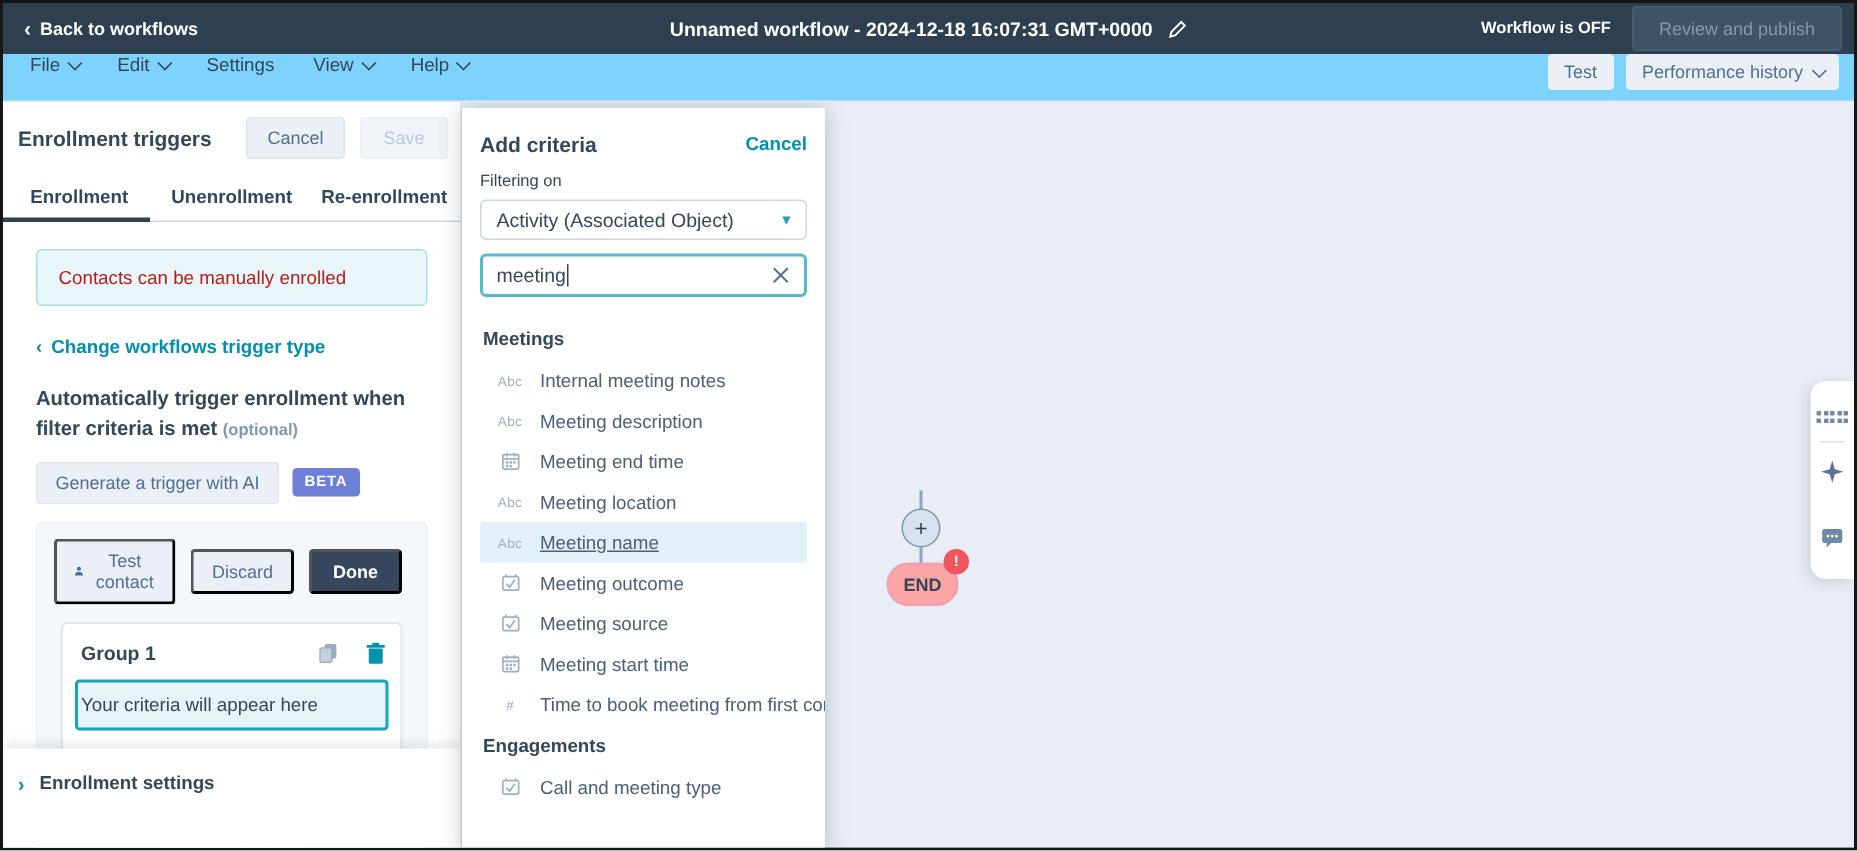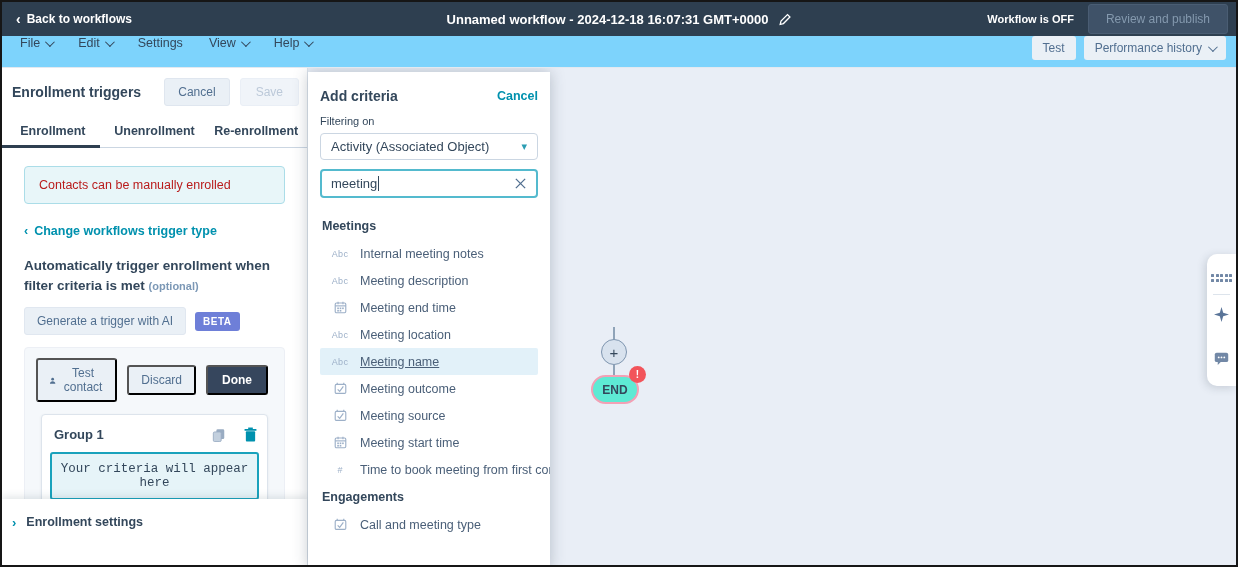--- a/index.html
+++ b/index.html
@@ -61,21 +61,21 @@
   .btn-testcontact { background:#eaf0f6; color:#516f90; font-size:12px; padding:6px 11px; border-radius:3px;
                      display:flex; align-items:center; gap:6px; }
   .btn-discard { background:#eaf0f6; color:#516f90; font-size:12px; padding:6px 12px; border-radius:3px; }
   .btn-done { background:#36465d; color:#fff; font-size:12px; font-weight:bold; padding:6px 14px; border-radius:3px; }
   .group-card { margin-top:12px; background:#fff; border:1px solid #dde4ec; border-radius:4px;
                 box-shadow:0 1px 3px rgba(45,62,80,.08); padding:12px 6px 14px; }
   .gc-head { display:flex; align-items:center; padding:0 4px 10px 6px; }
   .gc-title { font-size:13px; font-weight:bold; }
   .gc-icons { margin-left:auto; display:flex; gap:18px; align-items:center; }
   .criteria-box { margin:0 2px; border:2px solid #19a2bc; background:#e6f4f8; border-radius:3px;
-                  text-align:center; padding:8px 2px; font-size:12.5px; color:#33475b;font-family:Liberation Mono, monospace; }
+                  padding:8px 2px; font-size:12.5px; color:#33475b; }
   .or-divider { margin-top:22px; display:flex; align-items:center; gap:12px; }
   .or-divider .line { flex:1; height:1px; background:#cbd6e2; }
   .or-divider .or { font-size:13px; font-weight:bold; }
   .add-criteria-row { margin-top:18px; text-align:center; }
   .btn-addcriteria { background:#edf1f7; color:#b3c3d6; font-size:11.5px; padding:7px 15px; border-radius:3px; border:none; }
   .lp-settings { position:absolute; left:0; bottom:0; width:100%; height:70px; background:#fff;
                  box-shadow:0 -3px 7px rgba(45,62,80,.12); padding:16px 10px 0; display:flex; gap:10px; align-items:flex-start; }
   .lp-settings .chev { color:#0091ae; font-size:13px; font-weight:bold; }
   .lp-settings .lbl { font-size:12.5px; font-weight:bold; }
 
@@ -117,21 +117,21 @@
   .tc-footer { position:absolute; left:0; right:0; bottom:0; height:26px; border-top:1px solid #cbd6e2;
                display:flex; align-items:center; justify-content:flex-end; }
   .reenroll { display:flex; align-items:center; gap:6px; font-size:12px; color:#516f90; padding-right:11px; }
   .tc-details { border-left:1px solid #cbd6e2; height:100%; display:flex; align-items:center;
                 padding:0 12px; color:#0091ae; font-size:12.5px; font-weight:bold; cursor:pointer; }
   .connector { position:absolute; width:1.5px; background:#8fa3b8; }
   .plus-node { position:absolute; left:293px; top:271px; width:26px; height:26px; border-radius:50%;
                background:#d8e2ee; border:1.5px solid #7e95af; display:flex; align-items:center; justify-content:center;
                font-size:15px; color:#33475b; cursor:pointer; z-index:12; }
   .end-node { position:absolute; left:283px; top:307px; width:48px; height:29px; border-radius:15px;
-              background:#5eead4; border:2px solid #f3a0b5; display:flex; align-items:center; justify-content:center;
+              background:#fca5a5; border:2px solid #f3a0b5; display:flex; align-items:center; justify-content:center;
               font-size:12px; font-weight:bold; color:#33475b; z-index:12; }
   .end-badge { position:absolute; left:321px; top:298px; width:17px; height:17px; border-radius:50%;
                background:#f2545b; color:#fff; font-size:10px; font-weight:bold; display:flex;
                align-items:center; justify-content:center; z-index:13; }
 
   
   .right-toolbar { position:absolute; right:0; top:252px; width:29px; background:#fff;
                    border-radius:10px 0 0 10px; box-shadow:-2px 2px 9px rgba(45,62,80,.18);
                    z-index:50; display:flex; flex-direction:column; align-items:center; padding:12px 0; }
   .rt-btn { width:100%; display:flex; justify-content:center; padding:8px 0; cursor:pointer; color:#7288a6; }

